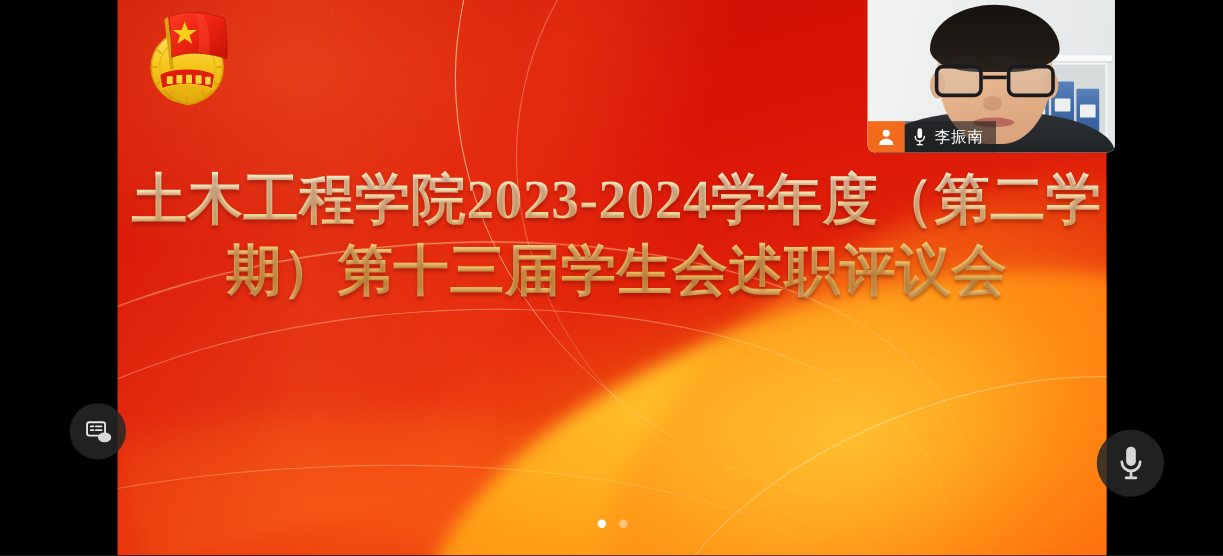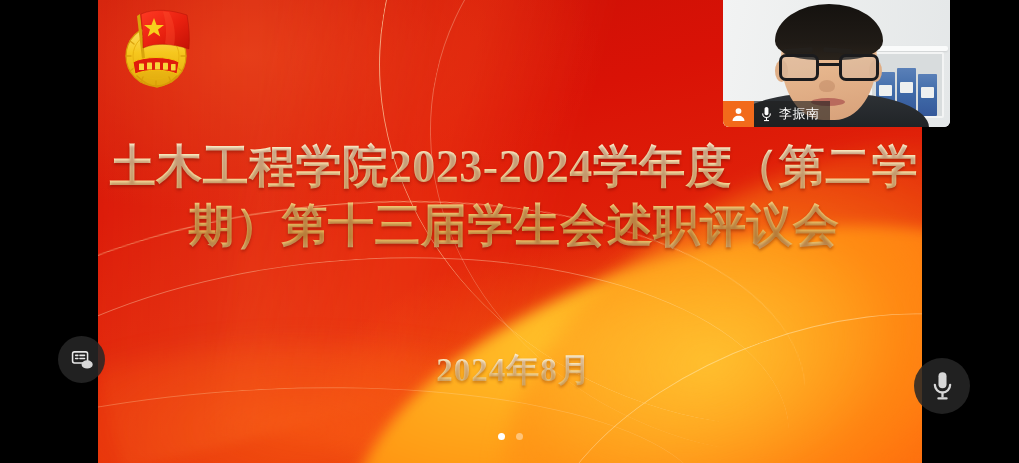--- a/index.html
+++ b/index.html
@@ -210,21 +210,21 @@
     border-radius: 50%;
     background: rgba(255,255,255,0.42);
   }
   .page-dot.active { background: #ffffff; }
 
   
   .video-panel {
     position: absolute;
     left: 723px;
     top: 0;
-    width: 227px;
+    width: 206px;
     height: 127px;
     border-radius: 0 0 6px 6px;
     overflow: hidden;
     background: #e9eaec;
   }
   .video-feed {
     position: absolute;
     inset: 0;
     background:
       linear-gradient(100deg, #f2f3f3 0%, #eceeee 40%, #e4e7e8 100%);
@@ -488,21 +488,20 @@
           <rect x="52" y="56.7" width="5" height="7" rx="0.6"></rect>
           <rect x="60" y="58" width="4.6" height="6.4" rx="0.6"></rect>
         </g>
 
         <path d="M26 70 C33 77, 40 80, 46 81 C52 80, 59 77, 66 70" fill="none" stroke="#d89c08" stroke-width="1.6" stroke-linecap="round"></path>
       </svg>
     </div>
 
     <div class="slide-title">土木工程学院2023-2024学年度（第二学期）第十三届学生会述职评议会</div>
 
-    <div class="slide-date">2024年8月</div>
 
     <div class="page-dots">
       <span class="page-dot active"></span>
       <span class="page-dot"></span>
     </div>
   </div>
 
   <div class="video-panel">
     <div class="video-feed">
       <div class="bg-wallmark"></div>

